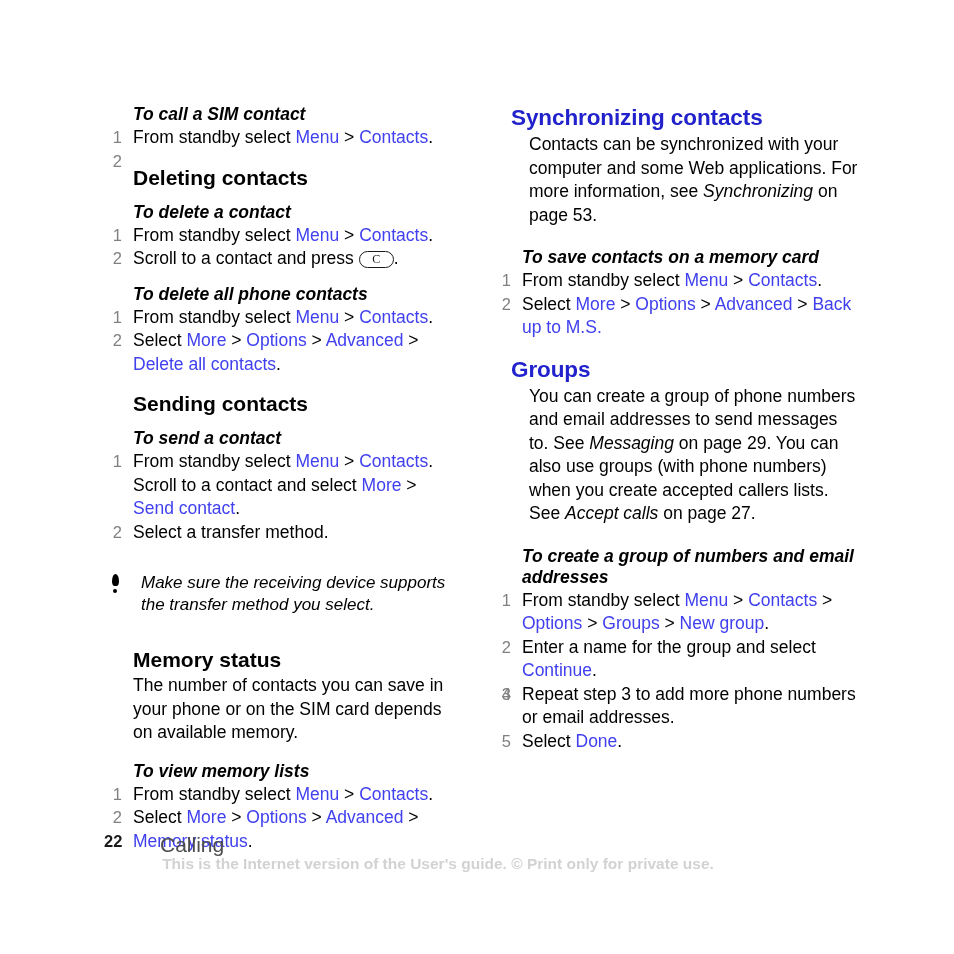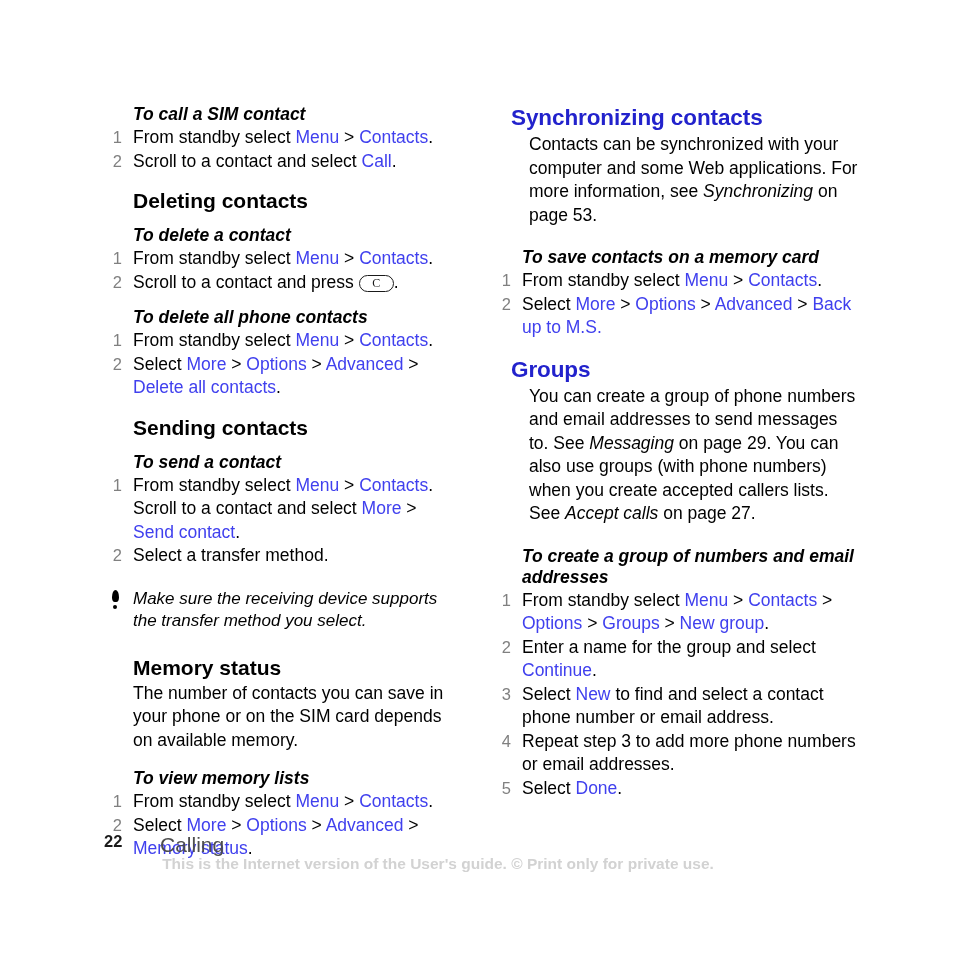--- a/index.html
+++ b/index.html
@@ -139,21 +139,21 @@
   .note .note-icon .bang-dot {
     position: absolute;
     left: 2px;
     top: 15px;
     width: 4px;
     height: 4px;
     background: #000;
     border-radius: 50%;
   }
   .note p {
-    margin: 0;
+    margin: 8px;
     font-size: 17px;
     line-height: 22px;
     font-style: italic;
     color: #000;
   }
 
   
   .footer-pagenum {
     position: absolute;
     left: 104px;
@@ -188,21 +188,21 @@
 </head>
 <body>
 
 <div class="page">
 
   <div class="col col-left">
 
     <h3 class="task-title">To call a SIM contact</h3>
     <ol class="steps">
         <li><span class="num">1</span><span><span>From standby select </span><span class="link">Menu</span><span> &gt; </span><span class="link">Contacts</span><span>.</span></span></li>
-        <li><span class="num">2</span><span><span>Scroll to a contact and select </span><span class="link">Call</span><span>.</span></span></li>
+        <li><span class="num">2</span></li>
       </ol>
 
     <div class="sp-16"></div>
 
     <h2 class="sub-title">Deleting contacts</h2>
 
     <div class="sp-10"></div>
 
     <h3 class="task-title">To delete a contact</h3>
     <ol class="steps">
@@ -272,21 +272,21 @@
 
     <h1 class="section-title">Groups</h1>
     <p class="body-text right"><span>You can create a group of phone numbers and email addresses to send messages to. See </span><span class="em">Messaging</span><span> on page 29. You can also use groups (with phone numbers) when you create accepted callers lists. See </span><span class="em">Accept calls</span><span> on page 27.</span></p>
 
     <div class="sp-20"></div>
 
     <h3 class="task-title col-right-title">To create a group of numbers and email addresses</h3>
     <ol class="steps right">
         <li><span class="num">1</span><span><span>From standby select </span><span class="link">Menu</span><span> &gt; </span><span class="link">Contacts</span><span> &gt; </span><span class="link">Options</span><span> &gt; </span><span class="link">Groups</span><span> &gt; </span><span class="link">New group</span><span>.</span></span></li>
         <li><span class="num">2</span><span><span>Enter a name for the group and select </span><span class="link">Continue</span><span>.</span></span></li>
-        <li><span class="num">3</span><span><span>Select </span><span class="link">New</span><span> to find and select a contact phone number or email address.</span></span></li>
+        <li><span class="num">3</span></li>
         <li><span class="num">4</span><span><span>Repeat step 3 to add more phone numbers or email addresses.</span></span></li>
         <li><span class="num">5</span><span><span>Select </span><span class="link">Done</span><span>.</span></span></li>
       </ol>
 
   </div>
 
   <div class="footer-pagenum">22</div>
   <div class="footer-chapter">Calling</div>
   <div class="footer-notice">This is the Internet version of the User's guide. © Print only for private use.</div>
 

